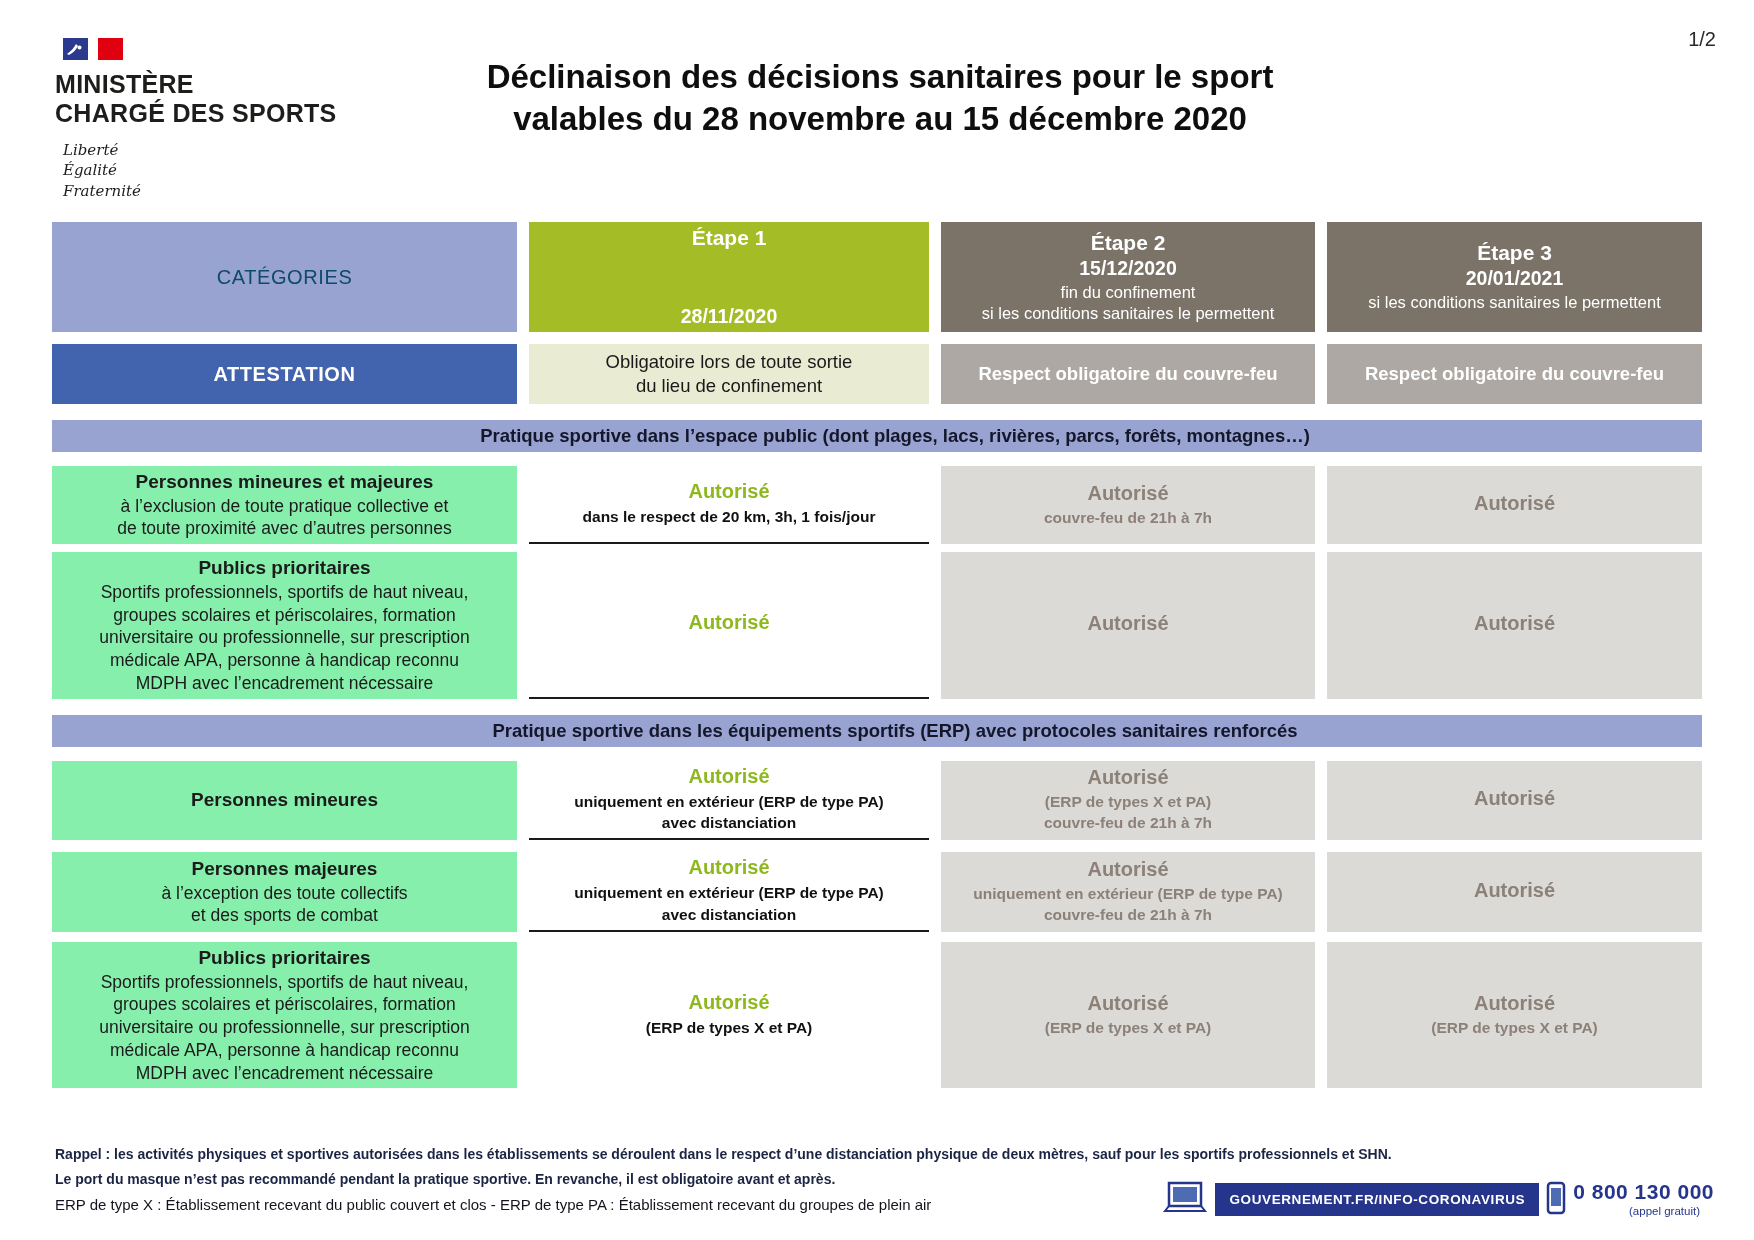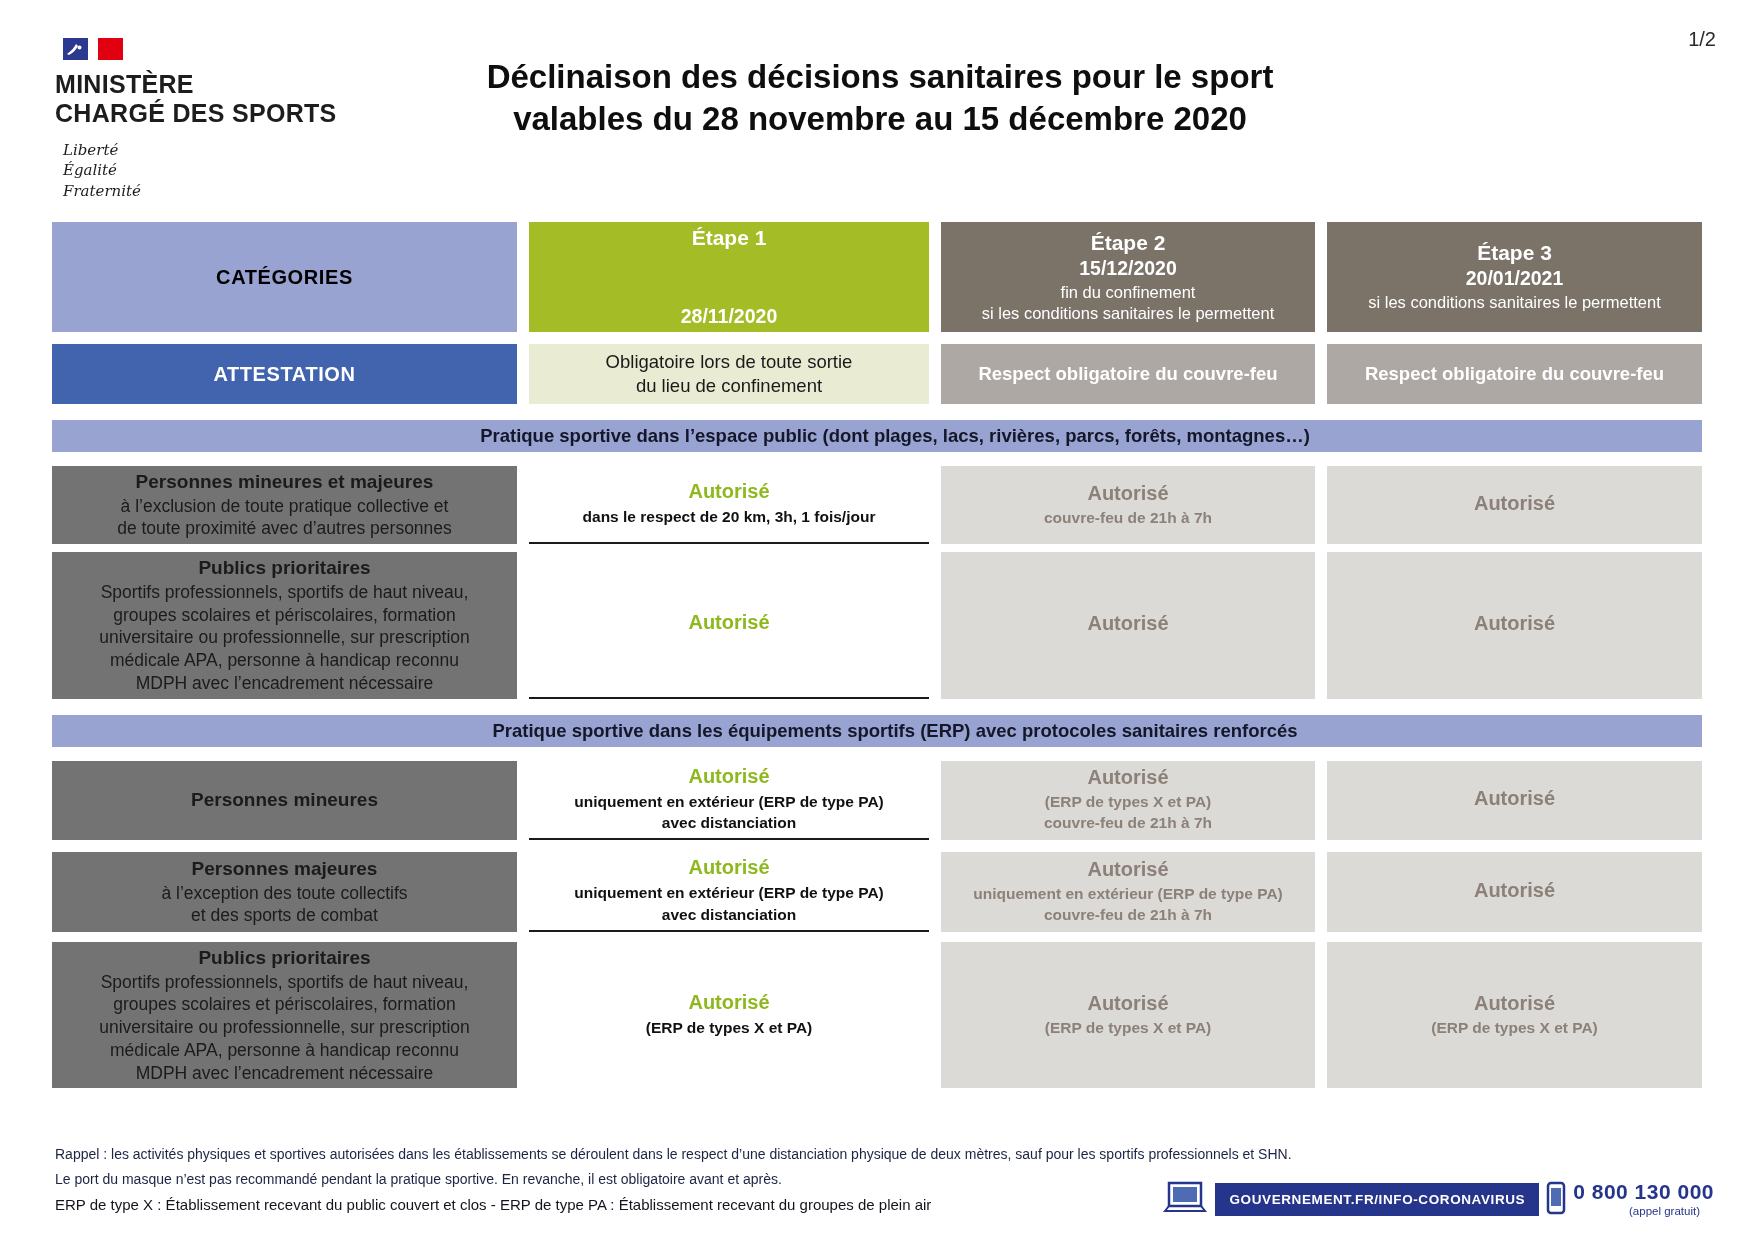--- a/index.html
+++ b/index.html
@@ -21,21 +21,21 @@
   .page-number { position:absolute; right:38px; top:28px; font-size:20px; color:#2a2a2a; }
   .page-title { position:absolute; left:55px; top:56px; width:1650px; text-align:center;
     font-size:33px; font-weight:bold; color:#0e0e0e; line-height:1.28; }
 
   
   .table { position:absolute; left:52px; top:222px; width:1650px; }
   .trow { display:grid; grid-template-columns:465px 400px 374px 375px; column-gap:12px; }
   .cell { display:flex; flex-direction:column; align-items:center; justify-content:center; text-align:center; padding:4px 10px; }
 
   .hdr { min-height:110px; margin-bottom:12px; }
-  .hdr-cat { background:#99a3d1; color:#000000; font-size:20px; font-weight:bold; letter-spacing:.6px; }
+  .hdr-cat { background:#99a3d1; color:#0c4a6e; font-size:20px; font-weight:normal; letter-spacing:.6px; }
   .hdr-e1 { background:#a4bc25; color:#fff;justify-content:space-between; }
   .hdr-e23 { background:#7b7268; color:#fff; }
   .etape-title { font-size:21px; font-weight:bold; margin-bottom:7px; }
   .etape-date { font-size:19.5px; font-weight:bold; }
   .etape-sub { font-size:16.5px; line-height:1.22; white-space:pre-line; margin-top:2px; }
 
   .att { min-height:60px; margin-bottom:16px; }
   .att-label { background:#4263ae; color:#fff; font-size:20px; font-weight:bold; letter-spacing:.6px; }
   .att-e1 { background:#e9ecd2; color:#1a1a1a; font-size:18.5px; font-weight:normal; line-height:1.3; white-space:pre-line; }
   .att-e23 { background:#ada8a3; color:#fff; font-size:18.5px; font-weight:bold; }
@@ -43,36 +43,36 @@
   .band-row { margin-bottom:14px; }
   .band { grid-column:1 / -1; background:#99a3d1; color:#14172a; font-size:18.5px; font-weight:bold;
     min-height:32px; display:flex; align-items:center; justify-content:center; text-align:center;padding-left:36px; }
 
   .r1 { min-height:77px;  margin-bottom:8px; }
   .r2 { min-height:134px; margin-bottom:16px; }
   .r3 { min-height:64px;  margin-bottom:12px; }
   .r4 { min-height:80px;  margin-bottom:10px; }
   .r5 { min-height:130px; }
 
-  .cat-cell { background:#737373; }
+  .cat-cell { background:#86efac; }
   .cat-title { font-size:19px; font-weight:bold; color:#1b1b1b; line-height:1.3; }
   .cat-detail { font-size:17.5px; color:#1b1b1b; line-height:1.3; white-space:pre-line; }
 
   .e1-cell { background:#fff; }
   .e1-cell.uline { border-bottom:2px solid #1a1a1a; }
   .status-green { color:#8eb81e; font-size:20px; font-weight:bold; margin-bottom:3px; }
   .e1-detail { font-size:15.5px; font-weight:bold; color:#111; line-height:1.4; white-space:pre-line; }
 
   .e23-cell { background:#dcdad7; }
   .status-grey { color:#8b8178; font-size:20px; font-weight:bold; margin-bottom:3px; }
   .e23-detail { font-size:15.5px; font-weight:bold; color:#8b8178; line-height:1.35; white-space:pre-line; }
 
   
   .footer { position:absolute; left:55px; top:1146px; width:1300px; white-space:nowrap; }
-  .footer-line { font-size:14px; font-weight:normal; color:#1c2444; margin-bottom:9px; }
+  .footer-line { font-size:14px; font-weight:bold; color:#1c2444; margin-bottom:9px; }
   .footer-line3 { font-size:15px; color:#14141e; }
   .footer-line3 .term { font-weight:normal; }
 
   .gov { position:absolute; right:40px; top:1180px; display:flex; align-items:center; gap:7px; }
   .gov-badge { background:#26358c; color:#fff; font-size:13.5px; font-weight:bold; letter-spacing:.6px;
     padding:9px 14px; margin-top:2px; }
   .gov-phone-block { text-align:right; color:#26358c; }
   .gov-phone { font-size:21px; font-weight:bold; letter-spacing:.5px; }
   .gov-phone-note { font-size:11.5px; margin-top:1px; margin-right:14px; }
 </style>

